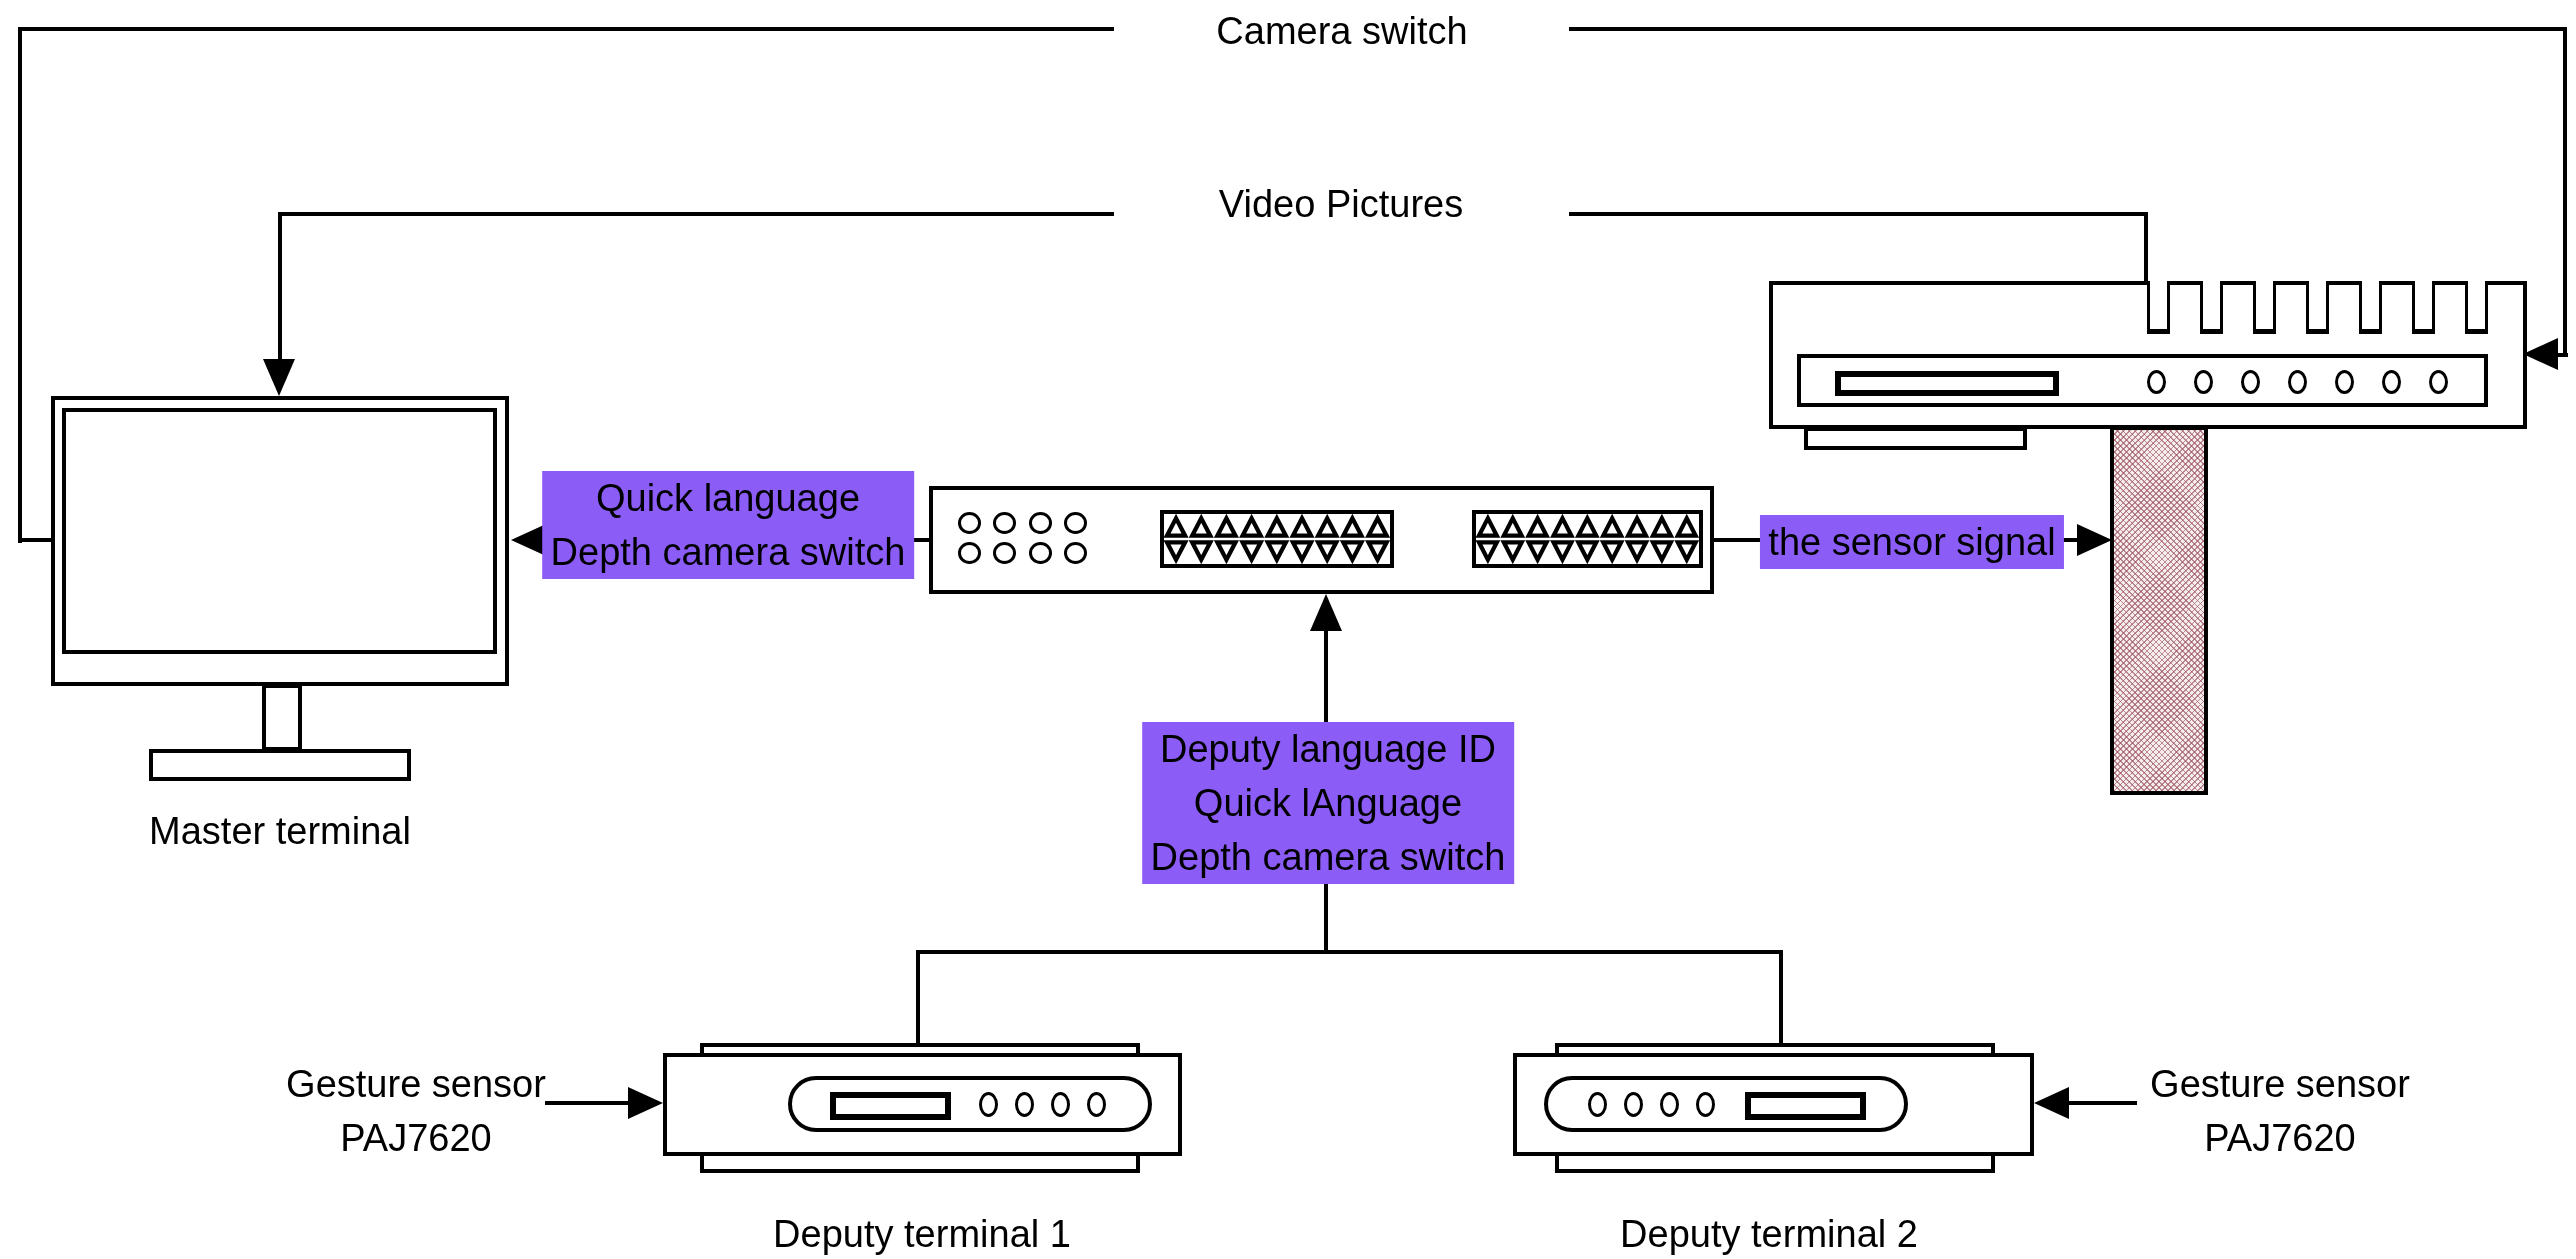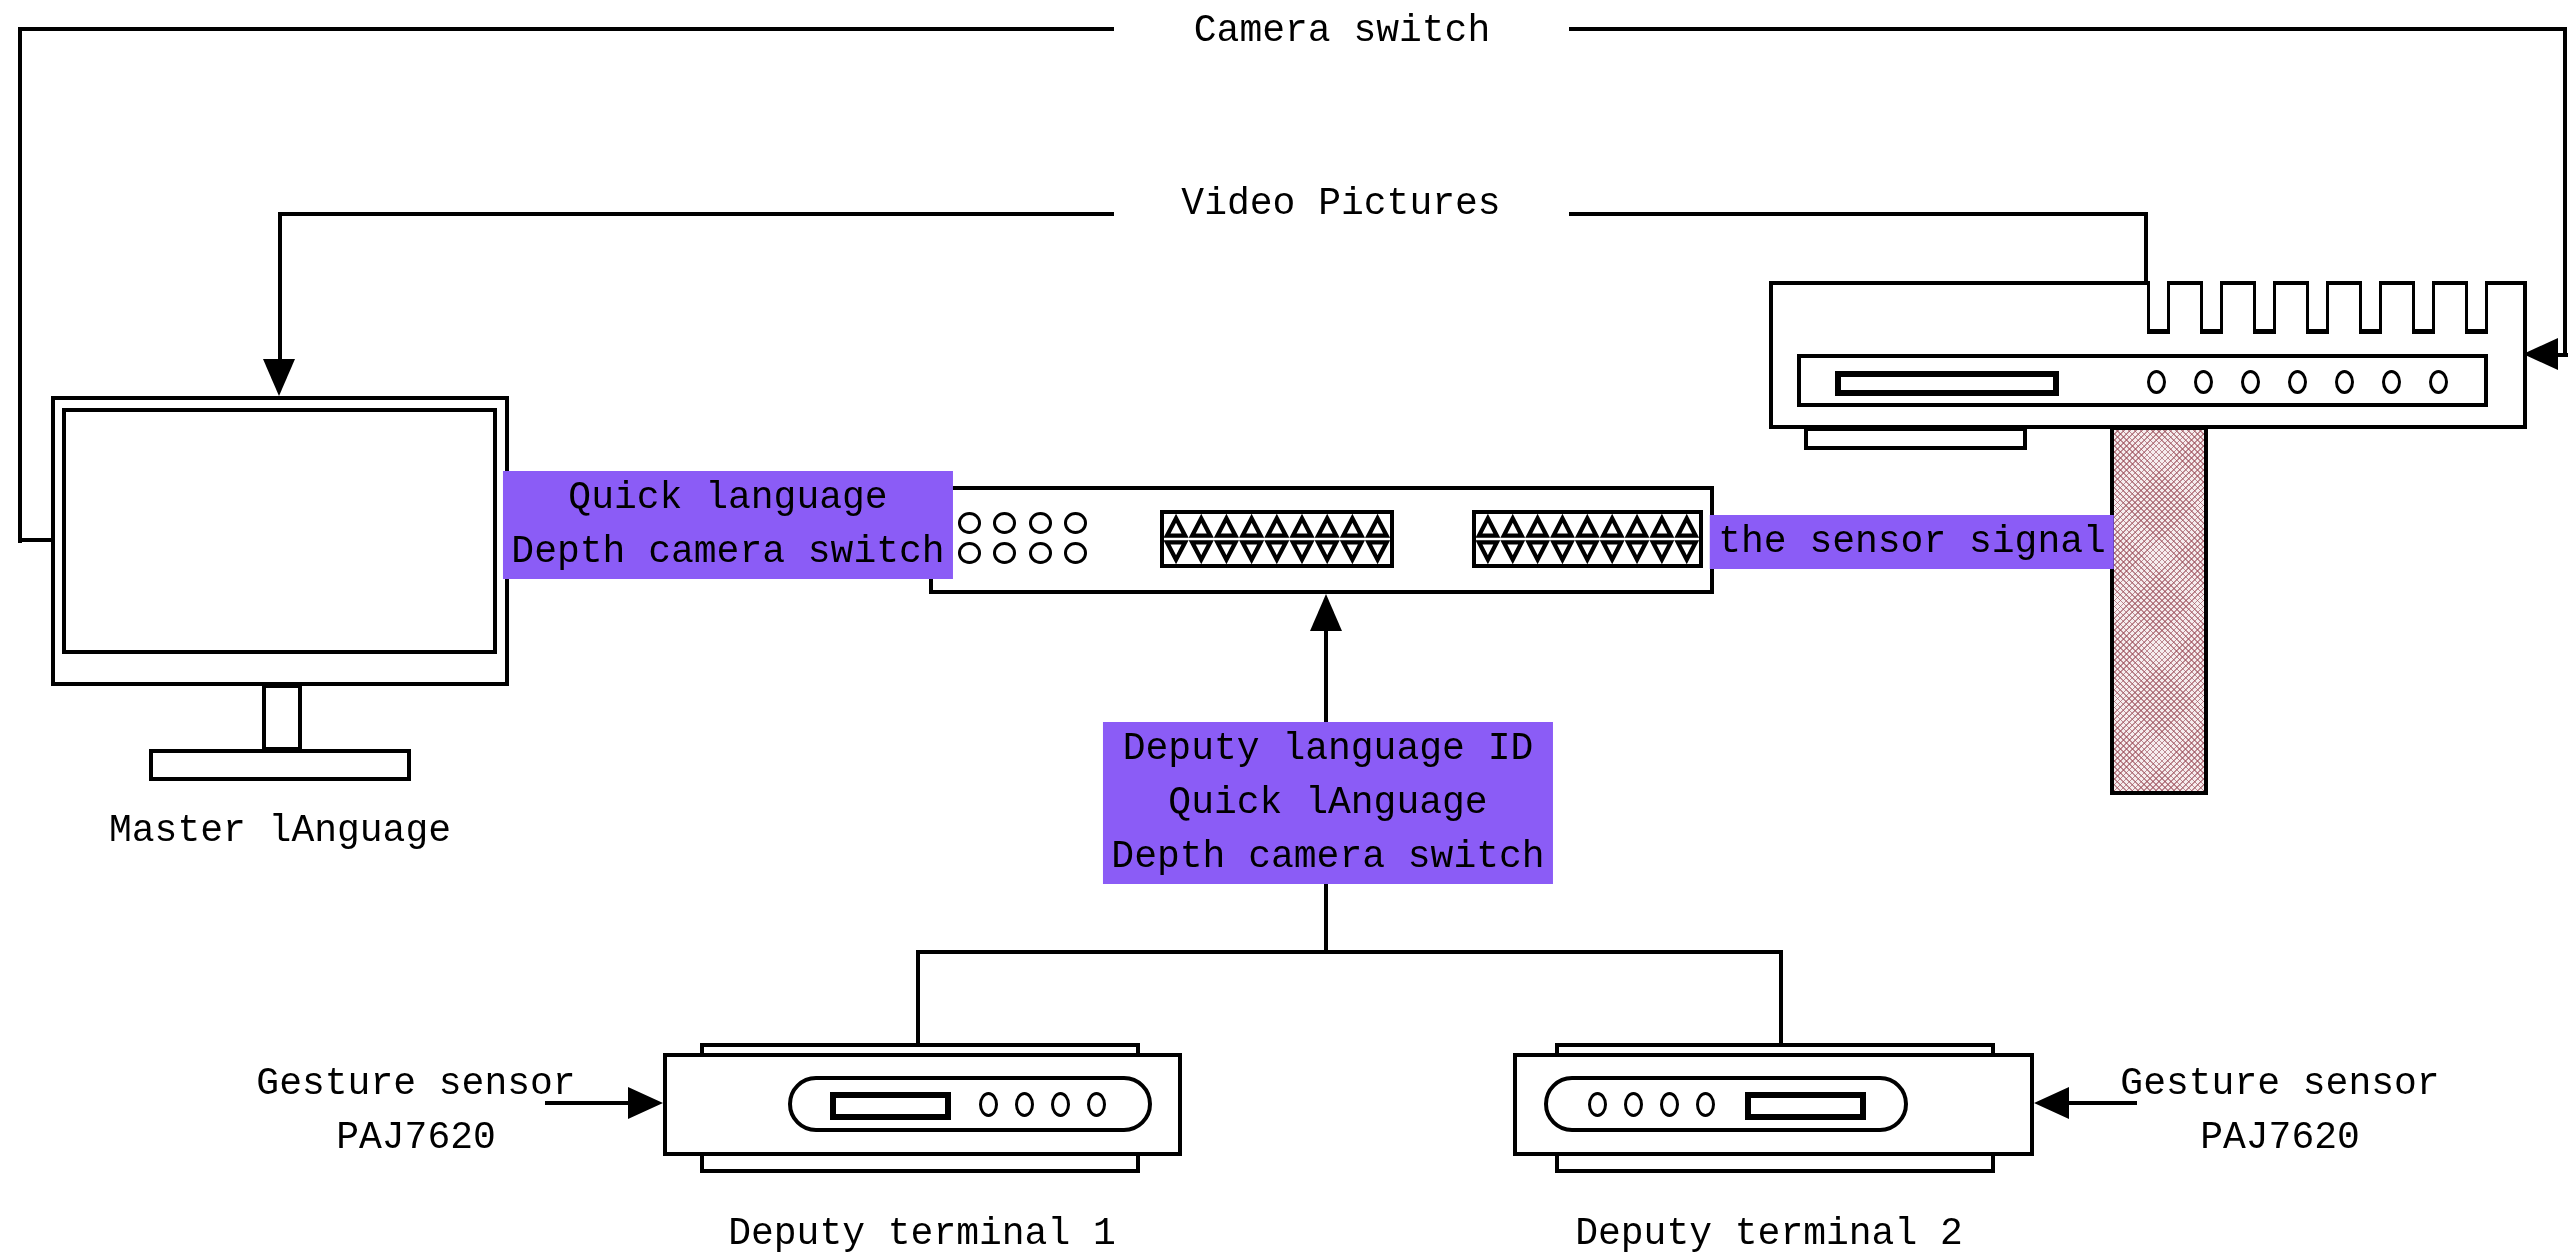--- a/index.html
+++ b/index.html
@@ -1,17 +1,17 @@
 <!DOCTYPE html>
 <html style="font-size:9.6px"><head>
 <meta charset="utf-8">
 <style>
   html,body{margin:0;padding:0;background:#fff;}
   #canvas{position:relative;width:2576px;height:1260px;background:#fff;overflow:hidden;
-          font-family:Liberation Mono, monospace;color:#000;}
+          font-family:Liberation Sans, sans-serif;color:#000;}
   .line{position:absolute;background:#000;}
   .hline{height:4.2px;}
   .vline{width:4.2px;}
   .rect{position:absolute;border:4.8px solid #000;background:#fff;box-sizing:border-box;}
   .thin{border-width:4.2px;}
   .bold{border-width:6px;}
   .ellipse{border:3.6px solid #000;border-radius:50%;background:#fff;box-sizing:border-box;}
   .label{position:absolute;transform:translate(-50%,-50%);text-align:center;
          font-size:38px;line-height:54px;white-space:nowrap;z-index:30;}
   .occlude{background:#8b5cf6;padding:0 8.4px;}
@@ -191,21 +191,21 @@
     <div>the sensor signal</div>
   </div>
 
   <div class="label occlude" style="left:1328px;top:803px;">
     <div>Deputy language ID</div>
     <div>Quick lAnguage</div>
     <div>Depth camera switch</div>
   </div>
 
   <div class="label" style="left:280px;top:831px;">
-    <span>Master lAnguage</span>
+    <span>Master terminal</span>
   </div>
 
   <div class="label" style="left:416px;top:1111px;">
     <div>Gesture sensor</div>
     <div>PAJ7620</div>
   </div>
 
   <div class="label" style="left:2280px;top:1111px;">
     <div>Gesture sensor</div>
     <div>PAJ7620</div>

